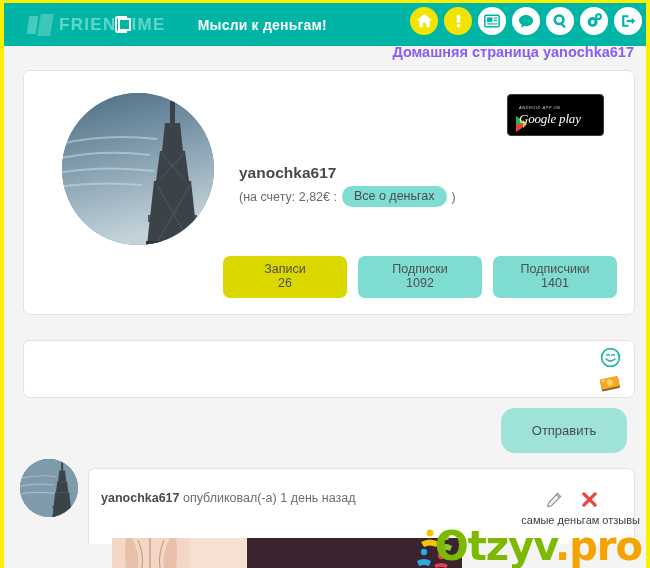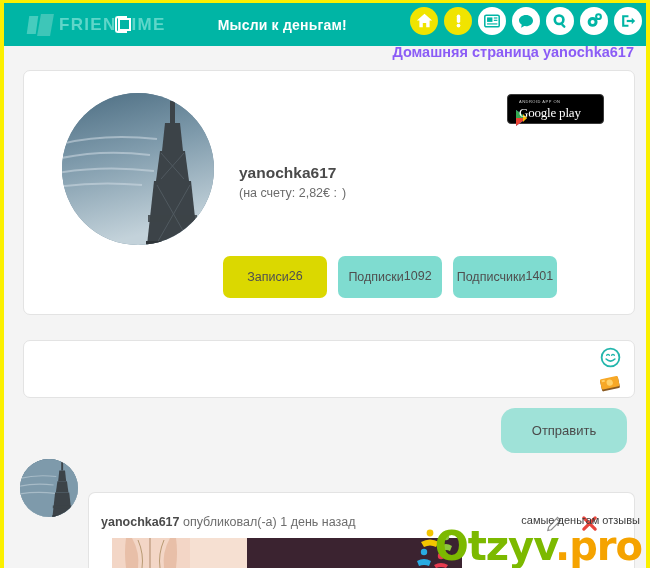--- a/index.html
+++ b/index.html
@@ -38,21 +38,21 @@
     border: 2px solid #ffffff; vertical-align: -1px; margin: 0 1px;
     position: relative;
   }
   .logo-text .dbox::after {
     content: ""; position: absolute; left: -5px; top: -4px;
     width: 10px; height: 13px; border: 2px solid #ffffff;
     border-right: none; border-radius: 3px 0 0 3px;
   }
   .slogan {
     color: #ffffff; font-size: 14px; font-weight: bold;
-    margin-left: 52px; letter-spacing: .2px;
+    margin-left: 32px; letter-spacing: .2px;
   }
   .nav-icons {
     position: absolute; right: 8px; top: 0; height: 35px;
     display: flex; align-items: center; gap: 6px;
   }
   .nicon {
     width: 28px; height: 28px; border-radius: 50%;
     background: #ffffff; display: flex; align-items: center;
     justify-content: center; cursor: pointer; flex: 0 0 auto;
   }
@@ -89,43 +89,43 @@
     display: flex; align-items: center; gap: 5px;
   }
   .money-pill {
     background: #7fdcd0; color: #4d4d4d; border: none;
     border-radius: 11px; padding: 3px 12px 4px;
     font-size: 12.5px; font-family: "Liberation Sans", sans-serif;
     cursor: pointer;
   }
   .gplay {
     position: absolute; right: 30px; top: 23px;
-    width: 97px; height: 30px; background: #000000;
+    width: 97px; height: 42px; background: #000000;
     border-radius: 4px; border: 1px solid #3a3a3a;
-    display: flex; align-items: center; padding: 0 6px; cursor: pointer;
+    display: flex; align-items: center; padding: 0 6px; cursor: pointer; font-style: italic;
   }
   .gplay .tri { width: 0; height: 0; margin-right: 5px; }
   .gplay .gtxt { line-height: 1; }
   .gplay .gsmall {
     display: block; color: #cfcfcf; font-size: 4px;
     letter-spacing: .5px; margin-bottom: 2px;
   }
   .gplay .gbig {
     display: block; color: #ffffff; font-size: 13px;
     font-family: "Liberation Serif", serif; letter-spacing: -.2px;
   }
 
   .stats {
     position: absolute; left: 199px; top: 185px;
     display: flex; gap: 11px;
   }
   .stat {
-    width: 104px; height: 42px; border-radius: 7px;
+    width: 124px; height: 42px; border-radius: 7px;
     background: #7fdcd0; color: #4f4f4f;
-    display: flex; align-items: center;
+    display: flex; flex-direction: column; align-items: center;
     justify-content: center; cursor: pointer; border: none;
     font-family: "Liberation Sans", sans-serif;
   }
   .stat.active { background: #dbd800; }
   .stat .slabel { font-size: 12.5px; line-height: 1.15; }
   .stat .svalue { font-size: 12.5px; line-height: 1.25; }
 
   
   .composer-card { left: 19px; top: 340px; width: 612px; height: 58px; }
   .composer-input {
@@ -147,21 +147,21 @@
     font-family: "Liberation Sans", sans-serif; cursor: pointer;
   }
 
   
   .post-avatar {
     position: absolute; left: 16px; top: 459px;
     width: 58px; height: 58px; border-radius: 50%;
     overflow: hidden; background: #6d8a9c;
   }
   .post-card {
-    left: 84px; top: 492px; width: 547px; height: 76px;
+    left: 84px; top: 468px; width: 547px; height: 76px;
     border-bottom: none; border-radius: 7px 7px 0 0;
   }
   .post-head {
     position: absolute; left: 12px; top: 22px;
     font-size: 12.5px; color: #6d6d6d;
   }
   .post-head b { color: #4a4a4a; font-size: 12.5px; }
   .post-actions {
     position: absolute; right: 36px; top: 22px;
     display: flex; align-items: center; gap: 19px;
@@ -317,20 +317,21 @@
           <path d="M99 60 L122 86 M122 60 L99 86"></path>
         </g>
         <rect x="84" y="148" width="56" height="4" fill="#2f3539"></rect>
       </svg>
     </div>
 
     <div class="uname">yanochka617</div>
 
     <div class="ubal">
       <span>(на счету: 2,82€  :</span>
+      <button class="money-pill">Все о деньгах</button>
       <span>)</span>
     </div>
 
     <div class="gplay">
       <span class="tri">
         <svg width="17" height="18" viewBox="0 0 17 18">
           <path d="M2 1 L13 9 L2 17 Z" fill="#4285f4"></path>
           <path d="M2 1 L13 9 L2 9 Z" fill="#34a853"></path>
           <path d="M2 9 L13 9 L2 17 Z" fill="#ea4335"></path>
           <path d="M9 5 L13 9 L9 13 Z" fill="#fbbc05"></path>

